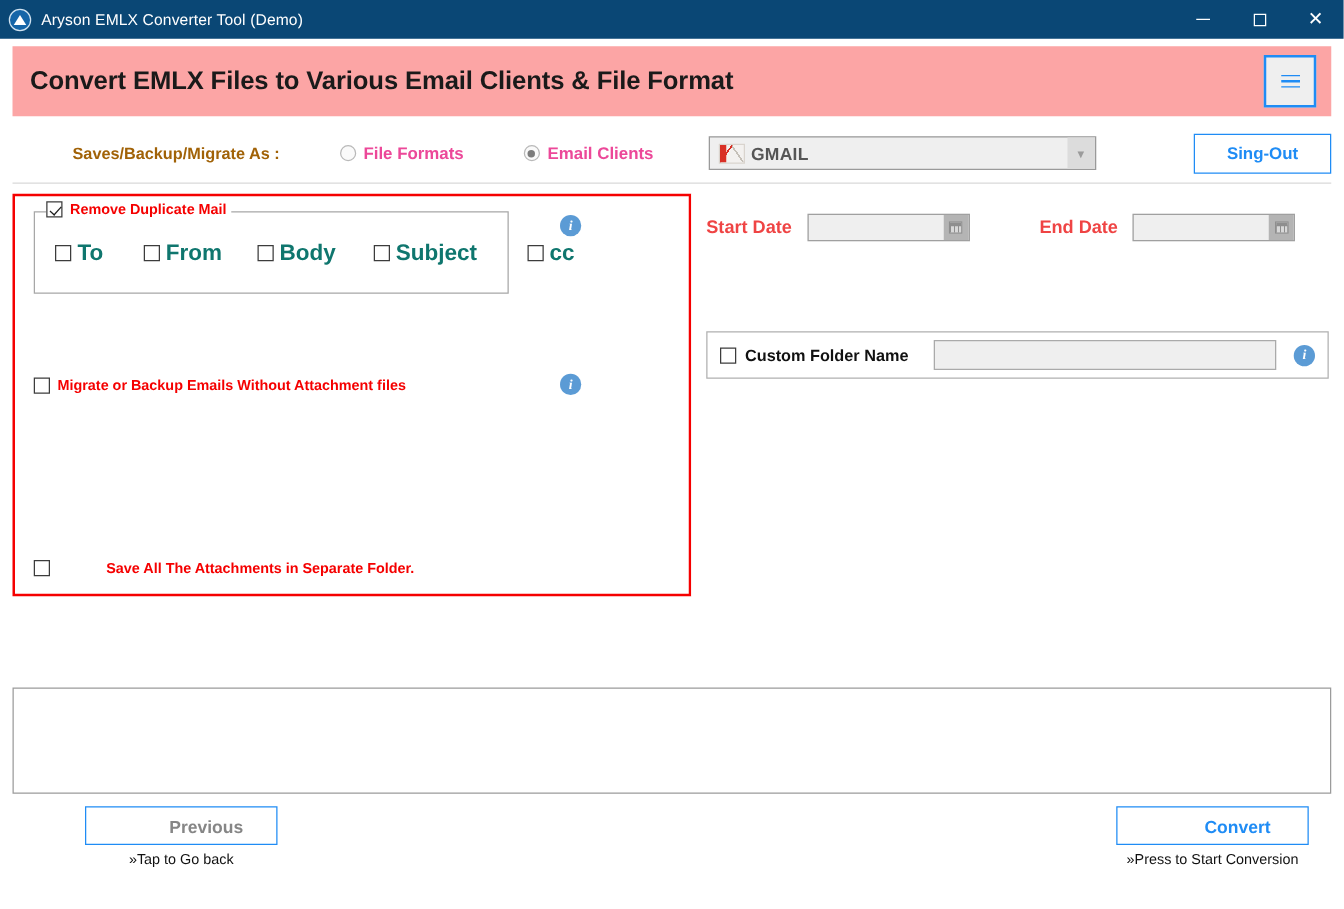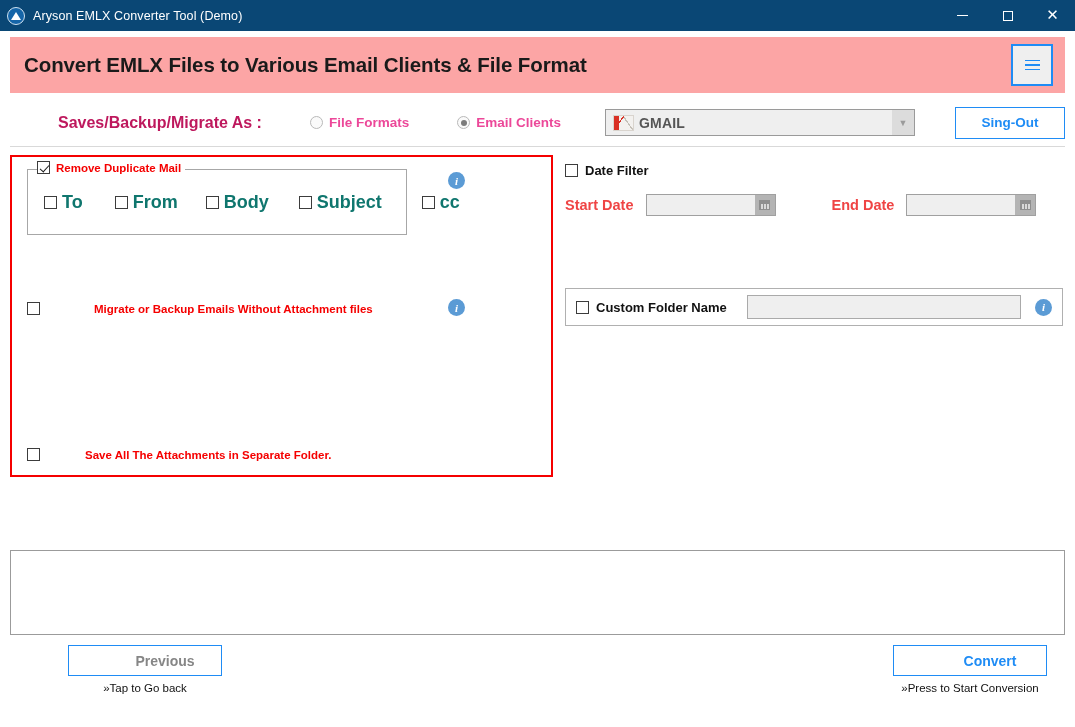--- a/index.html
+++ b/index.html
@@ -100,23 +100,23 @@
   
   .options-row {
     height: 48px;
     margin: 6px 10px 0 10px;
     display: flex;
     align-items: center;
     border-bottom: 1px solid #d9d9d9;
     position: relative;
   }
   .save-as-label {
-    color: #be185d;
-    font-weight: bold;
-    font-size: 16px;
+    color: #a16207;
+    font-weight: bold;
+    font-size: 13px;
     margin-left: 48px;
   }
   .radio-group { display: flex; align-items: center; }
   .radio-item {
     display: flex; align-items: center;
     cursor: pointer;
     margin-left: 48px;
   }
   .radio-mark {
     width: 13px; height: 13px;
@@ -298,21 +298,20 @@
     flex: none;
   }
   .info-dup { position: absolute; left: 436px; top: 15px; }
   .info-mig { position: absolute; left: 436px; top: 142px; }
 
   .row-migrate {
     position: absolute;
     left: 15px; top: 145px;
     display: flex; align-items: center;
     cursor: pointer;
-    gap: 48px;
   }
   .row-saveatt {
     position: absolute;
     left: 15px; bottom: 14px;
     display: flex; align-items: center;
     cursor: pointer;
     gap: 39px;
   }
 
   
@@ -523,24 +522,20 @@
     <div class="info-icon info-mig">i</div>
 
     <div class="row-saveatt">
       <span class="cbx"></span>
       <span class="red-label">Save All The Attachments in Separate Folder.</span>
     </div>
   </div>
 
   <div class="right-panel">
 
-    <div class="datefilter-row">
-      <span class="cbx"></span>
-      <span class="dark-label">Date Filter</span>
-    </div>
 
     <div class="date-row">
       <span class="date-caption">Start Date</span>
       <span class="date-picker">
         <span class="cal-btn">
           <span class="cal-glyph"></span>
         </span>
       </span>
       <span class="gap-end"></span>
       <span class="date-caption">End Date</span>

